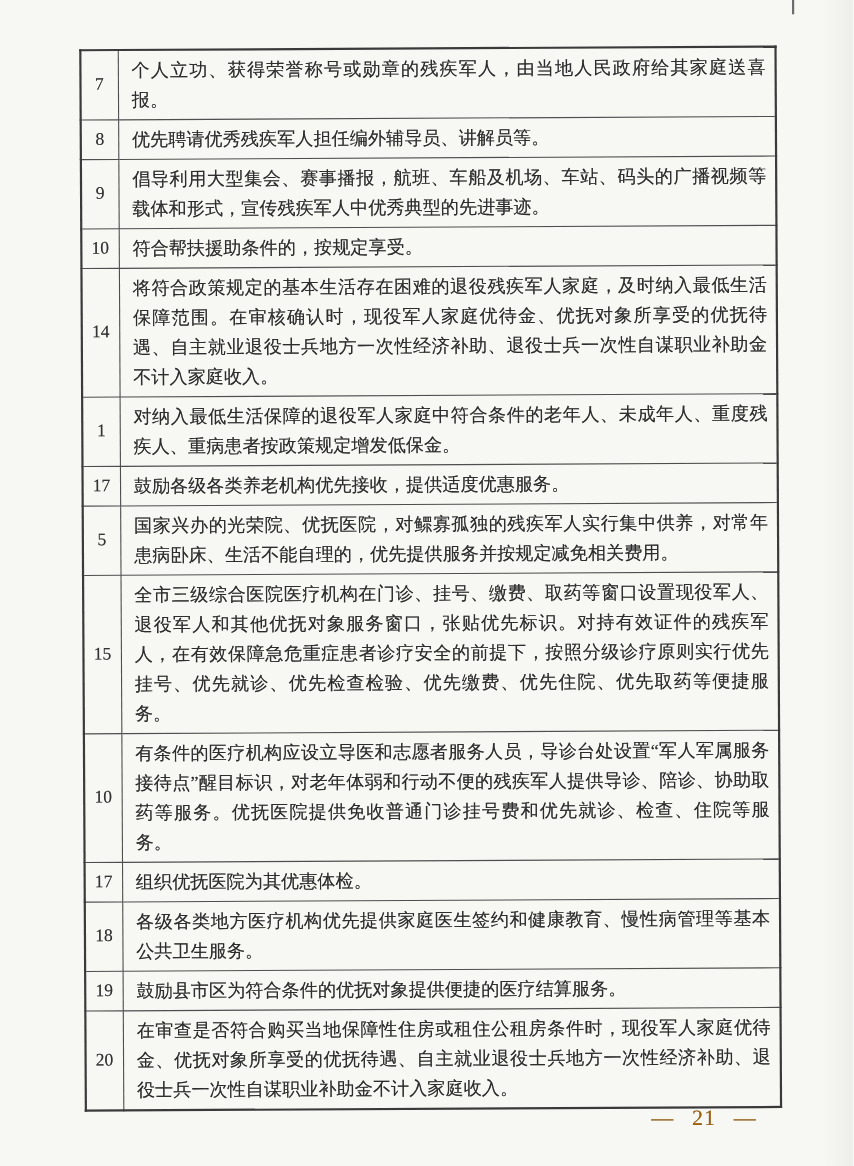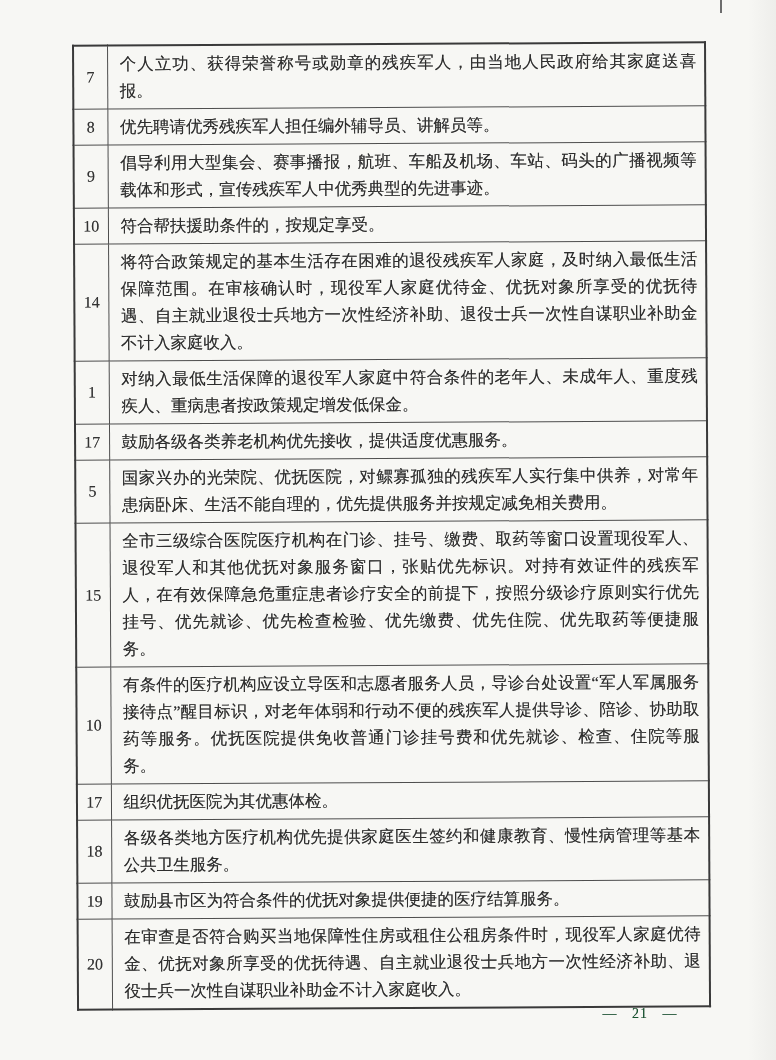--- a/index.html
+++ b/index.html
@@ -69,24 +69,24 @@
     text-justify: inter-ideograph;
     color: var(--ink);
     text-shadow: 0 0 0.5px rgba(40,40,40,0.55);
   }
   .footer-pageno {
     position: absolute;
     left: 560px;
     top: 1006px;
     width: 160px;
     text-align: center;
-    font-size: 14px;
+    font-size: 20px;
     letter-spacing: 1px;
     word-spacing: 10px;
-    color: #14532d;
+    color: #a16207;
     text-shadow: 0 0 0.5px rgba(40,40,40,0.5);
     font-family: "Liberation Serif", "DejaVu Serif", serif;
   }
 </style>
 </head>
 <body>
 
 <div class="page">
 
   <div class="scan-artifact"></div>

